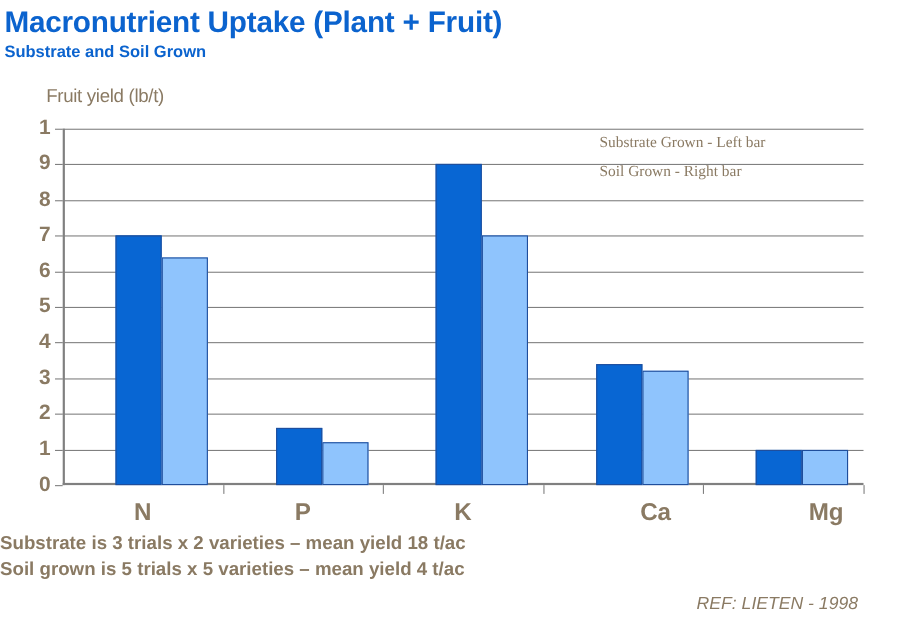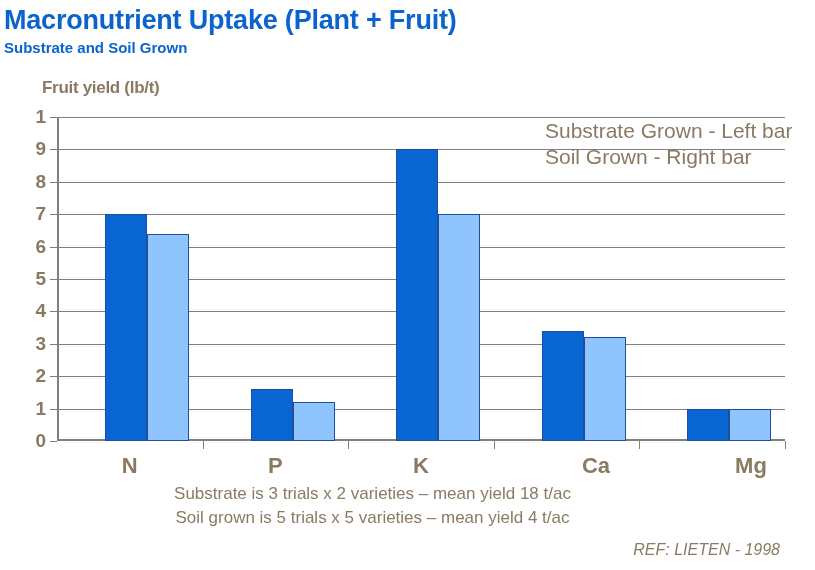--- a/index.html
+++ b/index.html
@@ -37,21 +37,21 @@
     white-space: nowrap;
     margin-top: 1px;
   }
 
   
   #y-axis-title {
     position: absolute;
     left: 42px;
     top: 78px;
     font-size: 17px;
-    font-weight: bold;
+    font-weight: normal;
     color: #8a7a63;
     white-space: nowrap;
     letter-spacing: -0.3px;
   }
 
   
   #plot-wrap {
     position: absolute;
     left: 57px;
     top: 117px;
@@ -124,33 +124,35 @@
   }
 
   
   #legend {
     position: absolute;
     left: 545px;
     top: 118px;
     z-index: 5;
   }
   .legend-line {
-    font-size: 21px;
+    font-size: 14px;
     color: #8a7a63;
     line-height: 26px;
     white-space: nowrap;
+    font-family: Liberation Serif, serif;
   }
 
   
   #footnotes {
     position: absolute;
     left: 0;
     top: 482px;
     width: 745px;
-    text-align: center;
+    text-align: left;
+    font-weight: bold;
   }
   .footnote-line {
     font-size: 17px;
     color: #8a7a63;
     line-height: 24px;
     white-space: nowrap;
   }
   #reference {
     position: absolute;
     right: 35px;

